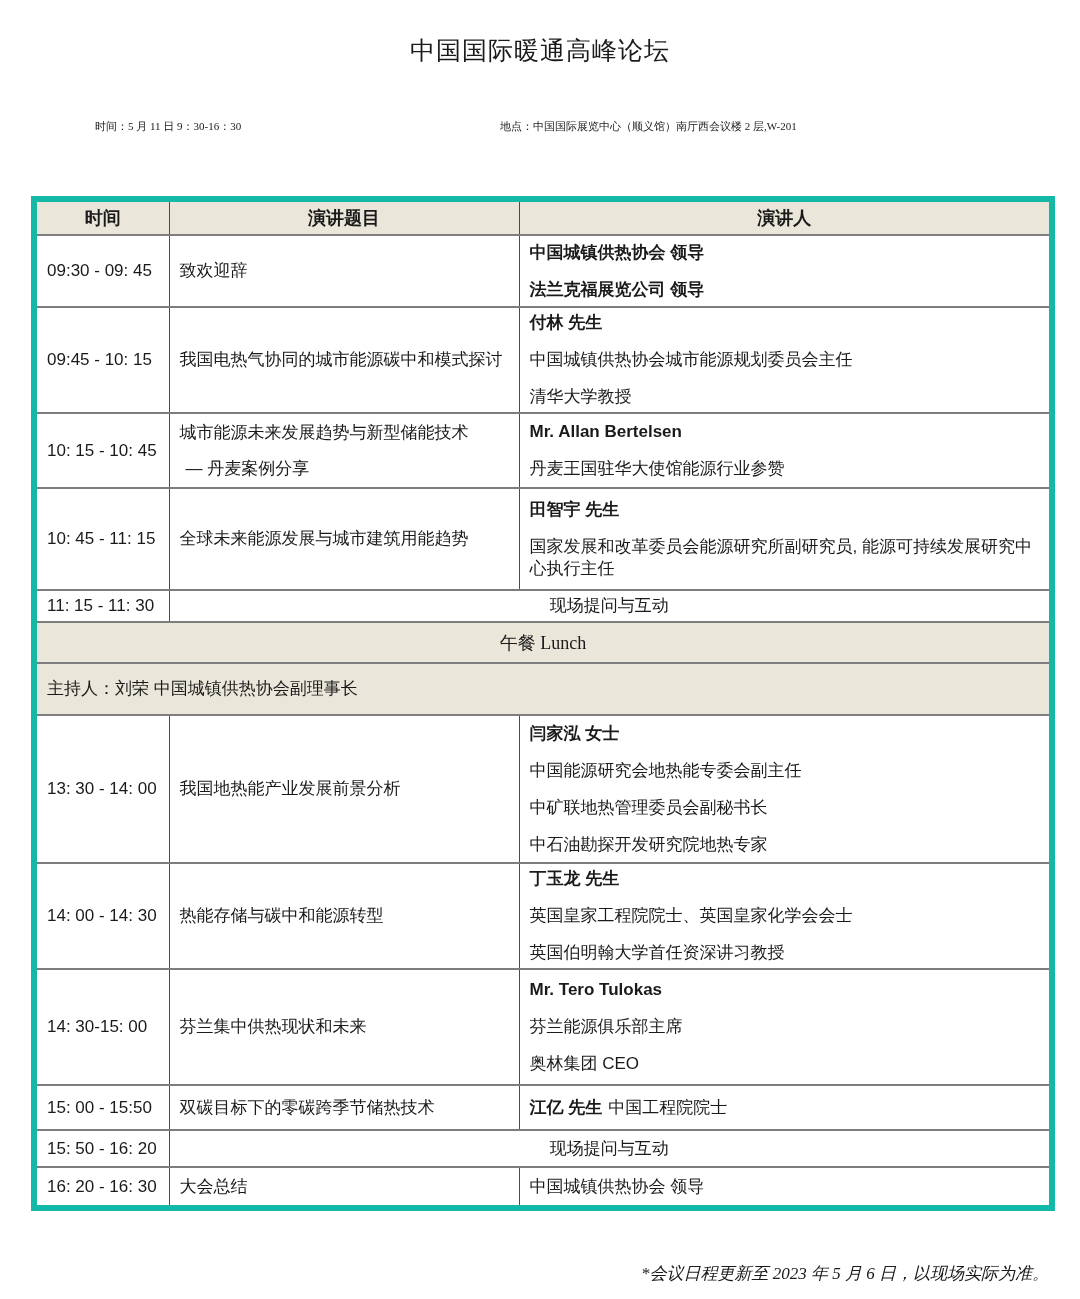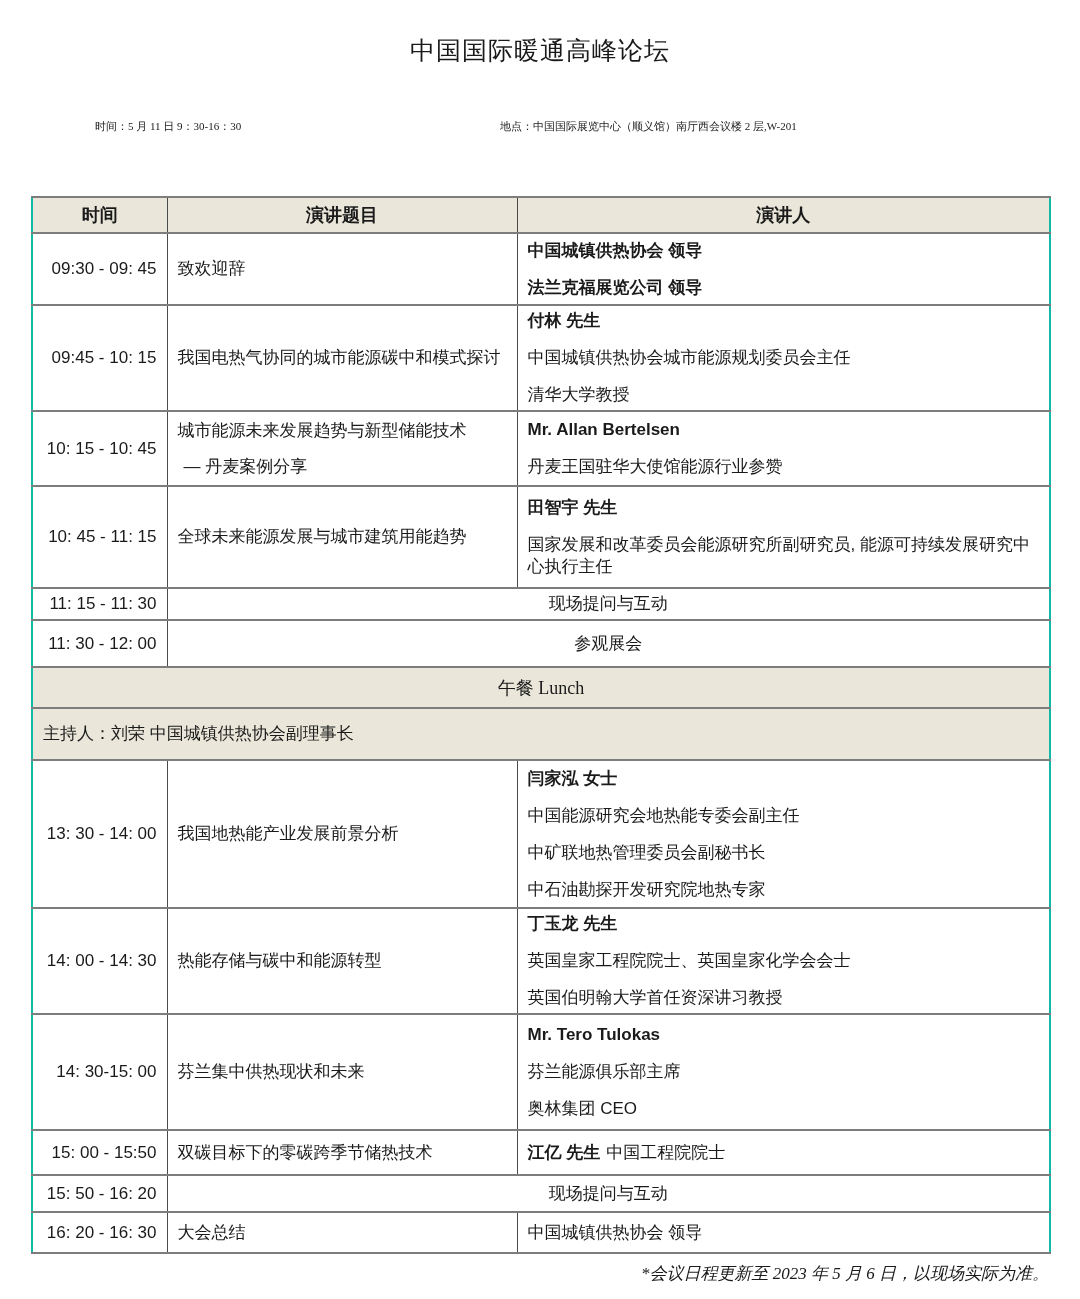--- a/index.html
+++ b/index.html
@@ -46,41 +46,41 @@
   }
   table.agenda td, table.agenda th {
     border-top: 2px solid #7d7d7d;
     border-bottom: 2px solid #7d7d7d;
     border-left: 1.5px solid #4a4a4a;
     border-right: 1.5px solid #4a4a4a;
     vertical-align: middle;
     padding: 4px 10px;
     line-height: 22px;
   }
-  table.agenda { border: 2px solid #14b8a6; }
+  table.agenda { border: 6px solid #14b8a6; }
 
   th.col-header {
     background: #eae7da;
     font-weight: 700;
     font-size: 18px;
     text-align: center;
     height: 36px;
   }
   td.moderator-cell {
     background: #eae7da;
     text-align: left;
     padding-left: 8px;
   }
   td.banner-cell {
     background: #eae7da;
     text-align: center;
     font-size: 18px;
     font-family: Liberation Serif, serif;
   }
-  td.time-cell { text-align: right; white-space: nowrap; }
+  td.time-cell { text-align: left; white-space: nowrap; }
   td.topic-cell { text-align: left; }
   td.speaker-cell { text-align: left; }
   td.merged-cell { text-align: center; }
 
   .topic-line + .topic-line { margin-top: 14px; padding-left: 6px; }
   .speaker-line + .speaker-line { margin-top: 15px; }
   .speaker-line .bold { font-weight: 700; }
   .speaker-line .seg + .seg { margin-left: 6px; }
 
   
@@ -162,24 +162,20 @@
           </td>
           <td class="speaker-cell">
             <div class="speaker-line"><span class="seg bold">田智宇 先生</span></div>
             <div class="speaker-line"><span class="seg">国家发展和改革委员会能源研究所副研究员, 能源可持续发展研究中心执行主任</span></div>
           </td>
         </tr>
         <tr style="height: 21px;">
           <td class="time-cell">11: 15 - 11: 30</td>
           <td class="merged-cell" colspan="2">现场提问与互动</td>
         </tr>
-        <tr style="height: 47px;">
-          <td class="time-cell">11: 30 - 12: 00</td>
-          <td class="merged-cell" colspan="2">参观展会</td>
-        </tr>
         <tr style="height: 41px;">
           <td class="banner-cell" colspan="3">午餐 Lunch</td>
         </tr>
         <tr style="height: 52px; margin-left: 40px;">
           <td class="moderator-cell" colspan="3">主持人：刘荣 中国城镇供热协会副理事长</td>
         </tr>
         <tr style="height: 148px;">
           <td class="time-cell">13: 30 - 14: 00</td>
           <td class="topic-cell">
             <div class="topic-line">我国地热能产业发展前景分析</div>

